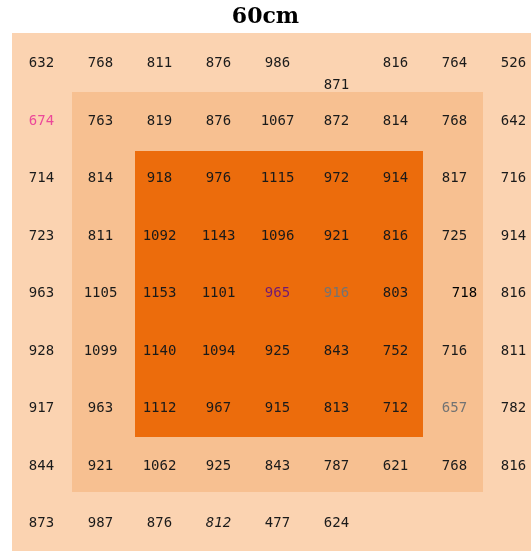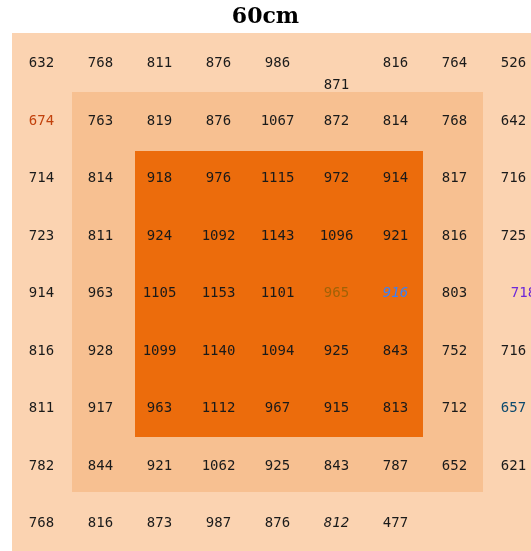--- a/index.html
+++ b/index.html
@@ -97,86 +97,85 @@
     <div id="grid">
         <div class="cell" style="color: rgb(26, 26, 26);">632</div>
         <div class="cell" style="color: rgb(26, 26, 26);">768</div>
         <div class="cell" style="color: rgb(26, 26, 26);">811</div>
         <div class="cell" style="color: rgb(26, 26, 26);">876</div>
         <div class="cell" style="color: rgb(26, 26, 26);">986</div>
         <div class="cell" style="color: rgb(26, 26, 26); margin-top: 44px;">871</div>
         <div class="cell" style="color: rgb(26, 26, 26);">816</div>
         <div class="cell" style="color: rgb(26, 26, 26);">764</div>
         <div class="cell" style="color: rgb(26, 26, 26);">526</div>
-        <div class="cell" style="color: #c2410c;">674</div>
+        <div class="cell" style="color: #ec4899;">674</div>
         <div class="cell" style="color: rgb(26, 26, 26);">763</div>
         <div class="cell" style="color: rgb(26, 26, 26);">819</div>
         <div class="cell" style="color: rgb(26, 26, 26);">876</div>
         <div class="cell" style="color: rgb(26, 26, 26);">1067</div>
         <div class="cell" style="color: rgb(26, 26, 26);">872</div>
         <div class="cell" style="color: rgb(26, 26, 26);">814</div>
         <div class="cell" style="color: rgb(26, 26, 26);">768</div>
         <div class="cell" style="color: rgb(26, 26, 26);">642</div>
         <div class="cell" style="color: rgb(26, 26, 26);">714</div>
         <div class="cell" style="color: rgb(26, 26, 26);">814</div>
         <div class="cell" style="color: rgb(26, 26, 26);">918</div>
         <div class="cell" style="color: rgb(26, 26, 26);">976</div>
         <div class="cell" style="color: rgb(26, 26, 26);">1115</div>
         <div class="cell" style="color: rgb(26, 26, 26);">972</div>
         <div class="cell" style="color: rgb(26, 26, 26);">914</div>
         <div class="cell" style="color: rgb(26, 26, 26);">817</div>
         <div class="cell" style="color: rgb(26, 26, 26);">716</div>
         <div class="cell" style="color: rgb(26, 26, 26);">723</div>
         <div class="cell" style="color: rgb(26, 26, 26);">811</div>
-        <div class="cell" style="color: rgb(26, 26, 26);">924</div>
         <div class="cell" style="color: rgb(26, 26, 26);">1092</div>
         <div class="cell" style="color: rgb(26, 26, 26);">1143</div>
         <div class="cell" style="color: rgb(26, 26, 26);">1096</div>
         <div class="cell" style="color: rgb(26, 26, 26);">921</div>
         <div class="cell" style="color: rgb(26, 26, 26);">816</div>
         <div class="cell" style="color: rgb(26, 26, 26);">725</div>
         <div class="cell" style="color: rgb(26, 26, 26);">914</div>
         <div class="cell" style="color: rgb(26, 26, 26);">963</div>
         <div class="cell" style="color: rgb(26, 26, 26);">1105</div>
         <div class="cell" style="color: rgb(26, 26, 26);">1153</div>
         <div class="cell" style="color: rgb(26, 26, 26);">1101</div>
-        <div class="cell" style="color: #a16207;">965</div>
-        <div class="cell" style="color: #3b82f6; font-style: italic;">916</div>
+        <div class="cell" style="color: #701a75;">965</div>
+        <div class="cell" style="color: #737373;">916</div>
         <div class="cell" style="color: rgb(26, 26, 26);">803</div>
-        <div class="cell" style="color: #6d28d9; margin-left: 20px;">718</div>
+        <div class="cell" style="color: #000000; margin-left: 20px;">718</div>
         <div class="cell" style="color: rgb(26, 26, 26);">816</div>
         <div class="cell" style="color: rgb(26, 26, 26);">928</div>
         <div class="cell" style="color: rgb(26, 26, 26);">1099</div>
         <div class="cell" style="color: rgb(26, 26, 26);">1140</div>
         <div class="cell" style="color: rgb(26, 26, 26);">1094</div>
         <div class="cell" style="color: rgb(26, 26, 26);">925</div>
         <div class="cell" style="color: rgb(26, 26, 26);">843</div>
         <div class="cell" style="color: rgb(26, 26, 26);">752</div>
         <div class="cell" style="color: rgb(26, 26, 26);">716</div>
         <div class="cell" style="color: rgb(26, 26, 26);">811</div>
         <div class="cell" style="color: rgb(26, 26, 26);">917</div>
         <div class="cell" style="color: rgb(26, 26, 26);">963</div>
         <div class="cell" style="color: rgb(26, 26, 26);">1112</div>
         <div class="cell" style="color: rgb(26, 26, 26);">967</div>
         <div class="cell" style="color: rgb(26, 26, 26);">915</div>
         <div class="cell" style="color: rgb(26, 26, 26);">813</div>
         <div class="cell" style="color: rgb(26, 26, 26);">712</div>
-        <div class="cell" style="color: #0c4a6e;">657</div>
+        <div class="cell" style="color: #737373;">657</div>
         <div class="cell" style="color: rgb(26, 26, 26);">782</div>
         <div class="cell" style="color: rgb(26, 26, 26);">844</div>
         <div class="cell" style="color: rgb(26, 26, 26);">921</div>
         <div class="cell" style="color: rgb(26, 26, 26);">1062</div>
         <div class="cell" style="color: rgb(26, 26, 26);">925</div>
         <div class="cell" style="color: rgb(26, 26, 26);">843</div>
         <div class="cell" style="color: rgb(26, 26, 26);">787</div>
-        <div class="cell" style="color: rgb(26, 26, 26);">652</div>
         <div class="cell" style="color: rgb(26, 26, 26);">621</div>
         <div class="cell" style="color: rgb(26, 26, 26);">768</div>
         <div class="cell" style="color: rgb(26, 26, 26);">816</div>
         <div class="cell" style="color: rgb(26, 26, 26);">873</div>
         <div class="cell" style="color: rgb(26, 26, 26);">987</div>
         <div class="cell" style="color: rgb(26, 26, 26);">876</div>
         <div class="cell" style="color: rgb(26, 26, 26); font-style: italic;">812</div>
         <div class="cell" style="color: rgb(26, 26, 26);">477</div>
+        <div class="cell" style="color: rgb(26, 26, 26);">624</div>
       </div>
   </div>
 
 </div>
 
 </body></html>

